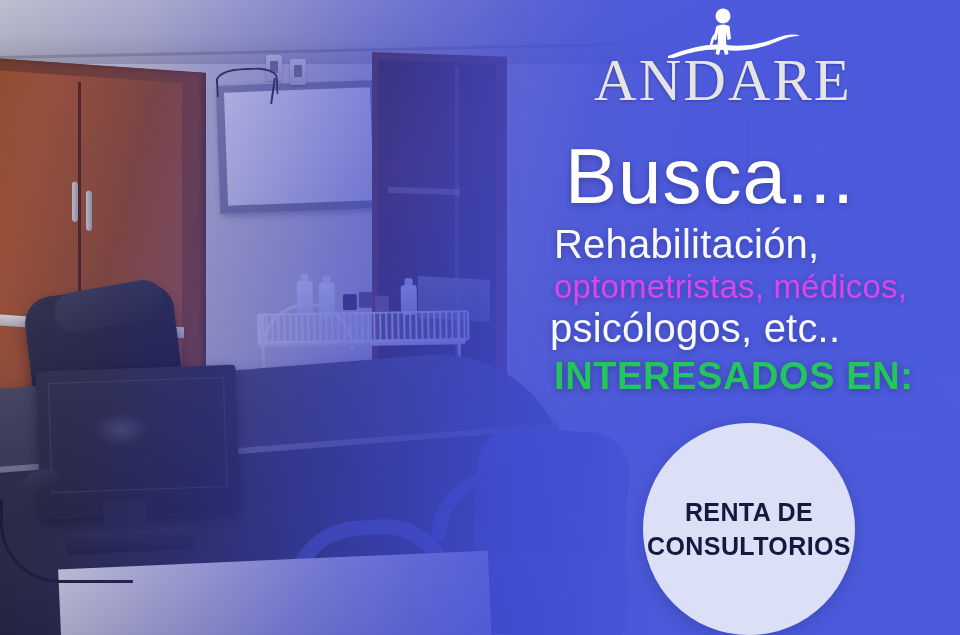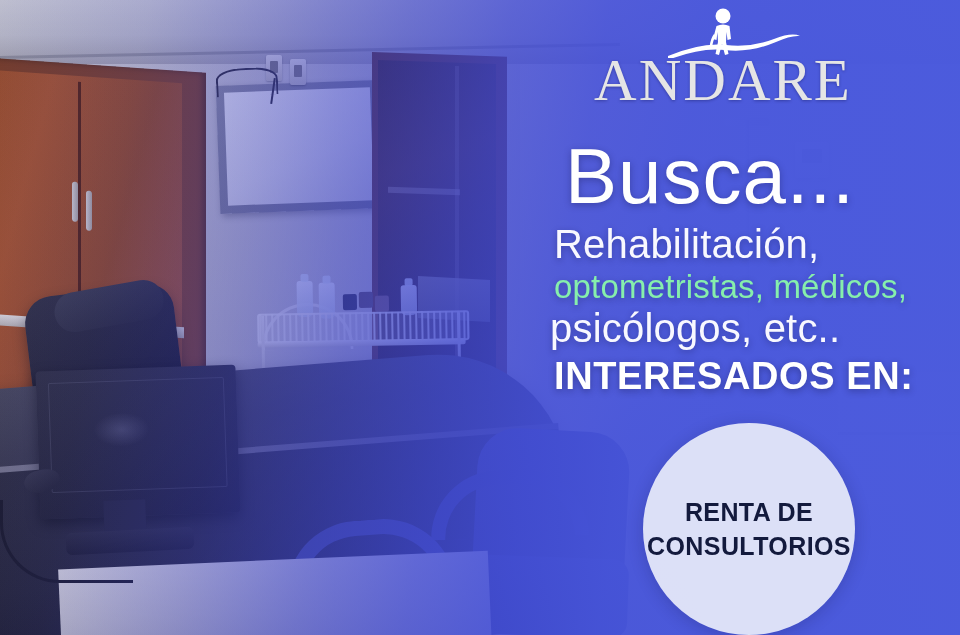--- a/index.html
+++ b/index.html
@@ -185,27 +185,27 @@
     letter-spacing:.3px;margin-top:1px;text-shadow:0 1px 3px rgba(10,10,60,.4);}
 
   .headline{position:absolute;left:552px;top:137px;
     font-family:"Liberation Sans", sans-serif;
     font-size:78px;line-height:78px;font-weight:300;color:#ffffff;letter-spacing:1px;
     text-shadow:0 2px 7px rgba(20,20,70,.35);margin-left:13px;}
   .sub1{position:absolute;left:554px;top:222px;
     font-size:40px;line-height:44px;font-weight:300;color:#f8f8ff;letter-spacing:.2px;
     text-shadow:0 2px 6px rgba(20,20,70,.35);}
   .sub2{position:absolute;left:554px;top:268px;
-    font-size:33px;line-height:38px;font-weight:300;color:#86efac;letter-spacing:.2px;
+    font-size:33px;line-height:38px;font-weight:300;color:#d946ef;letter-spacing:.2px;
     text-shadow:0 2px 6px rgba(20,20,70,.35);}
   .sub3{position:absolute;left:550px;top:305px;
     font-size:40px;line-height:46px;font-weight:300;color:#f8f8ff;letter-spacing:.2px;
     text-shadow:0 2px 6px rgba(20,20,70,.35);}
   .interested{position:absolute;left:554px;top:355px;
-    font-size:38px;line-height:42px;font-weight:700;color:#ffffff;letter-spacing:.6px;
+    font-size:38px;line-height:42px;font-weight:700;color:#22c55e;letter-spacing:.6px;
     text-shadow:0 2px 7px rgba(20,20,70,.4);}
 
   .circle{position:absolute;left:643px;top:423px;width:212px;height:212px;border-radius:50%;
     background:rgba(236,238,250,0.90);
     display:flex;flex-direction:column;align-items:center;justify-content:center;
     box-shadow:0 3px 16px rgba(20,20,70,.22);}
   .circle span{display:block;text-align:center;color:#131a3d;font-weight:700;
     font-family:"Liberation Sans", sans-serif;letter-spacing:.4px;}
   .circle .l1{font-size:25px;line-height:34px;}
   .circle .l2{font-size:25px;line-height:34px;}

